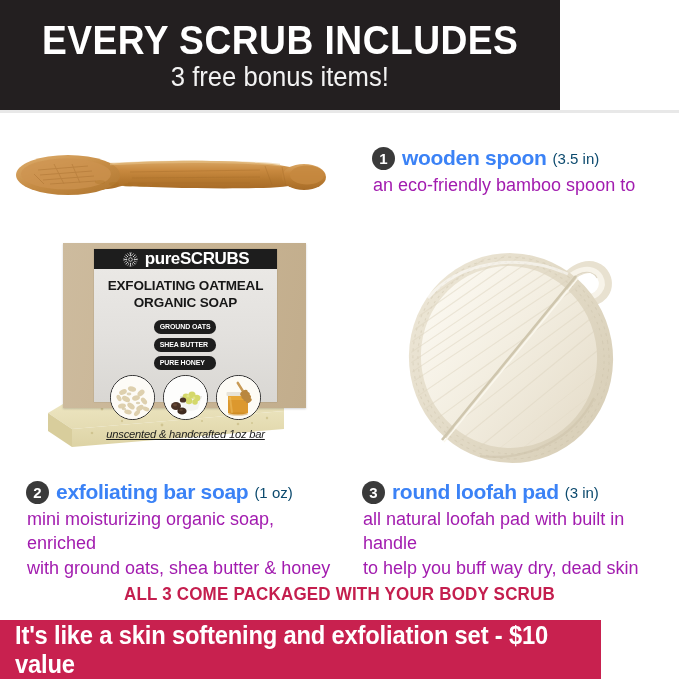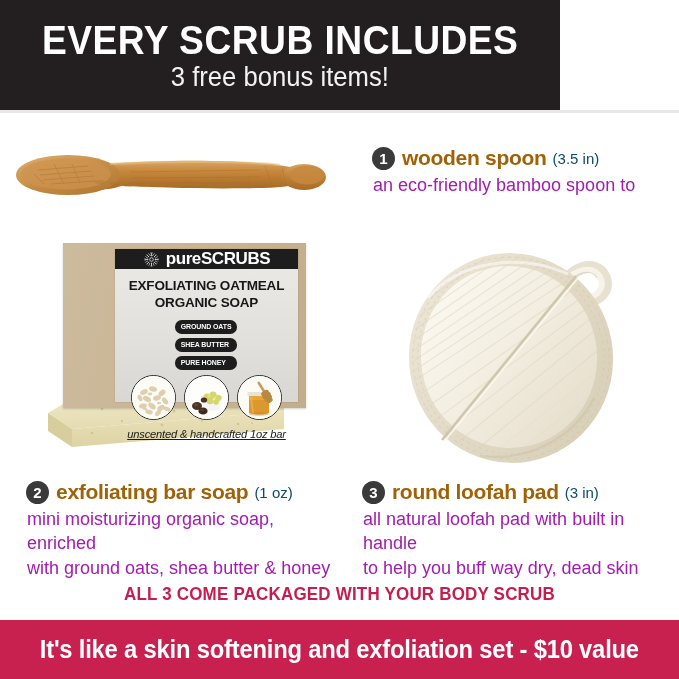--- a/index.html
+++ b/index.html
@@ -67,21 +67,21 @@
     font-weight: bold;
     display: flex;
     align-items: center;
     justify-content: center;
     margin-right: 7px;
     flex: none;
   }
   .item-title {
     font-size: 21px;
     font-weight: bold;
-    color: #a16207;
+    color: #3b82f6;
     letter-spacing: -0.3px;
   }
   .item-size {
     font-size: 15px;
     color: #0c4a6e;
     margin-left: 6px;
     font-weight: normal;
   }
   .item-desc {
     font-size: 18px;
@@ -109,21 +109,20 @@
   }
   .soap-label {
     position: absolute;
     left: 31px; top: 6px;
     width: 183px; height: 153px;
     background: linear-gradient(180deg, #eceae7 0%, #e3e1de 55%, #d9d7d3 100%);
     display: flex;
     flex-direction: column;
     align-items: center;
     box-shadow: 0 0 1px rgba(0,0,0,0.25);
-    margin-left: 21px;
   }
   .brand-band {
     width: 100%;
     height: 33px;
     background: #1d1d1d;
     display: flex;
     align-items: center;
     justify-content: center;
     gap: 6px;
   }
@@ -193,21 +192,21 @@
     text-align: center;
     color: #c41e4e;
     font-size: 17.5px;
     font-weight: bold;
     letter-spacing: 0.2px;
     transform: scaleX(0.97);
   }
   .value-banner {
     position: absolute;
     left: 0; top: 620px;
-    width: 679px; height: 59px;
+    width: 601px; height: 59px;
     background: #c8214f;
     display: flex;
     align-items: center;
     justify-content: center;
   }
   .value-banner-text {
     color: #ffffff;
     font-size: 25px;
     font-weight: bold;
     letter-spacing: -0.2px;

